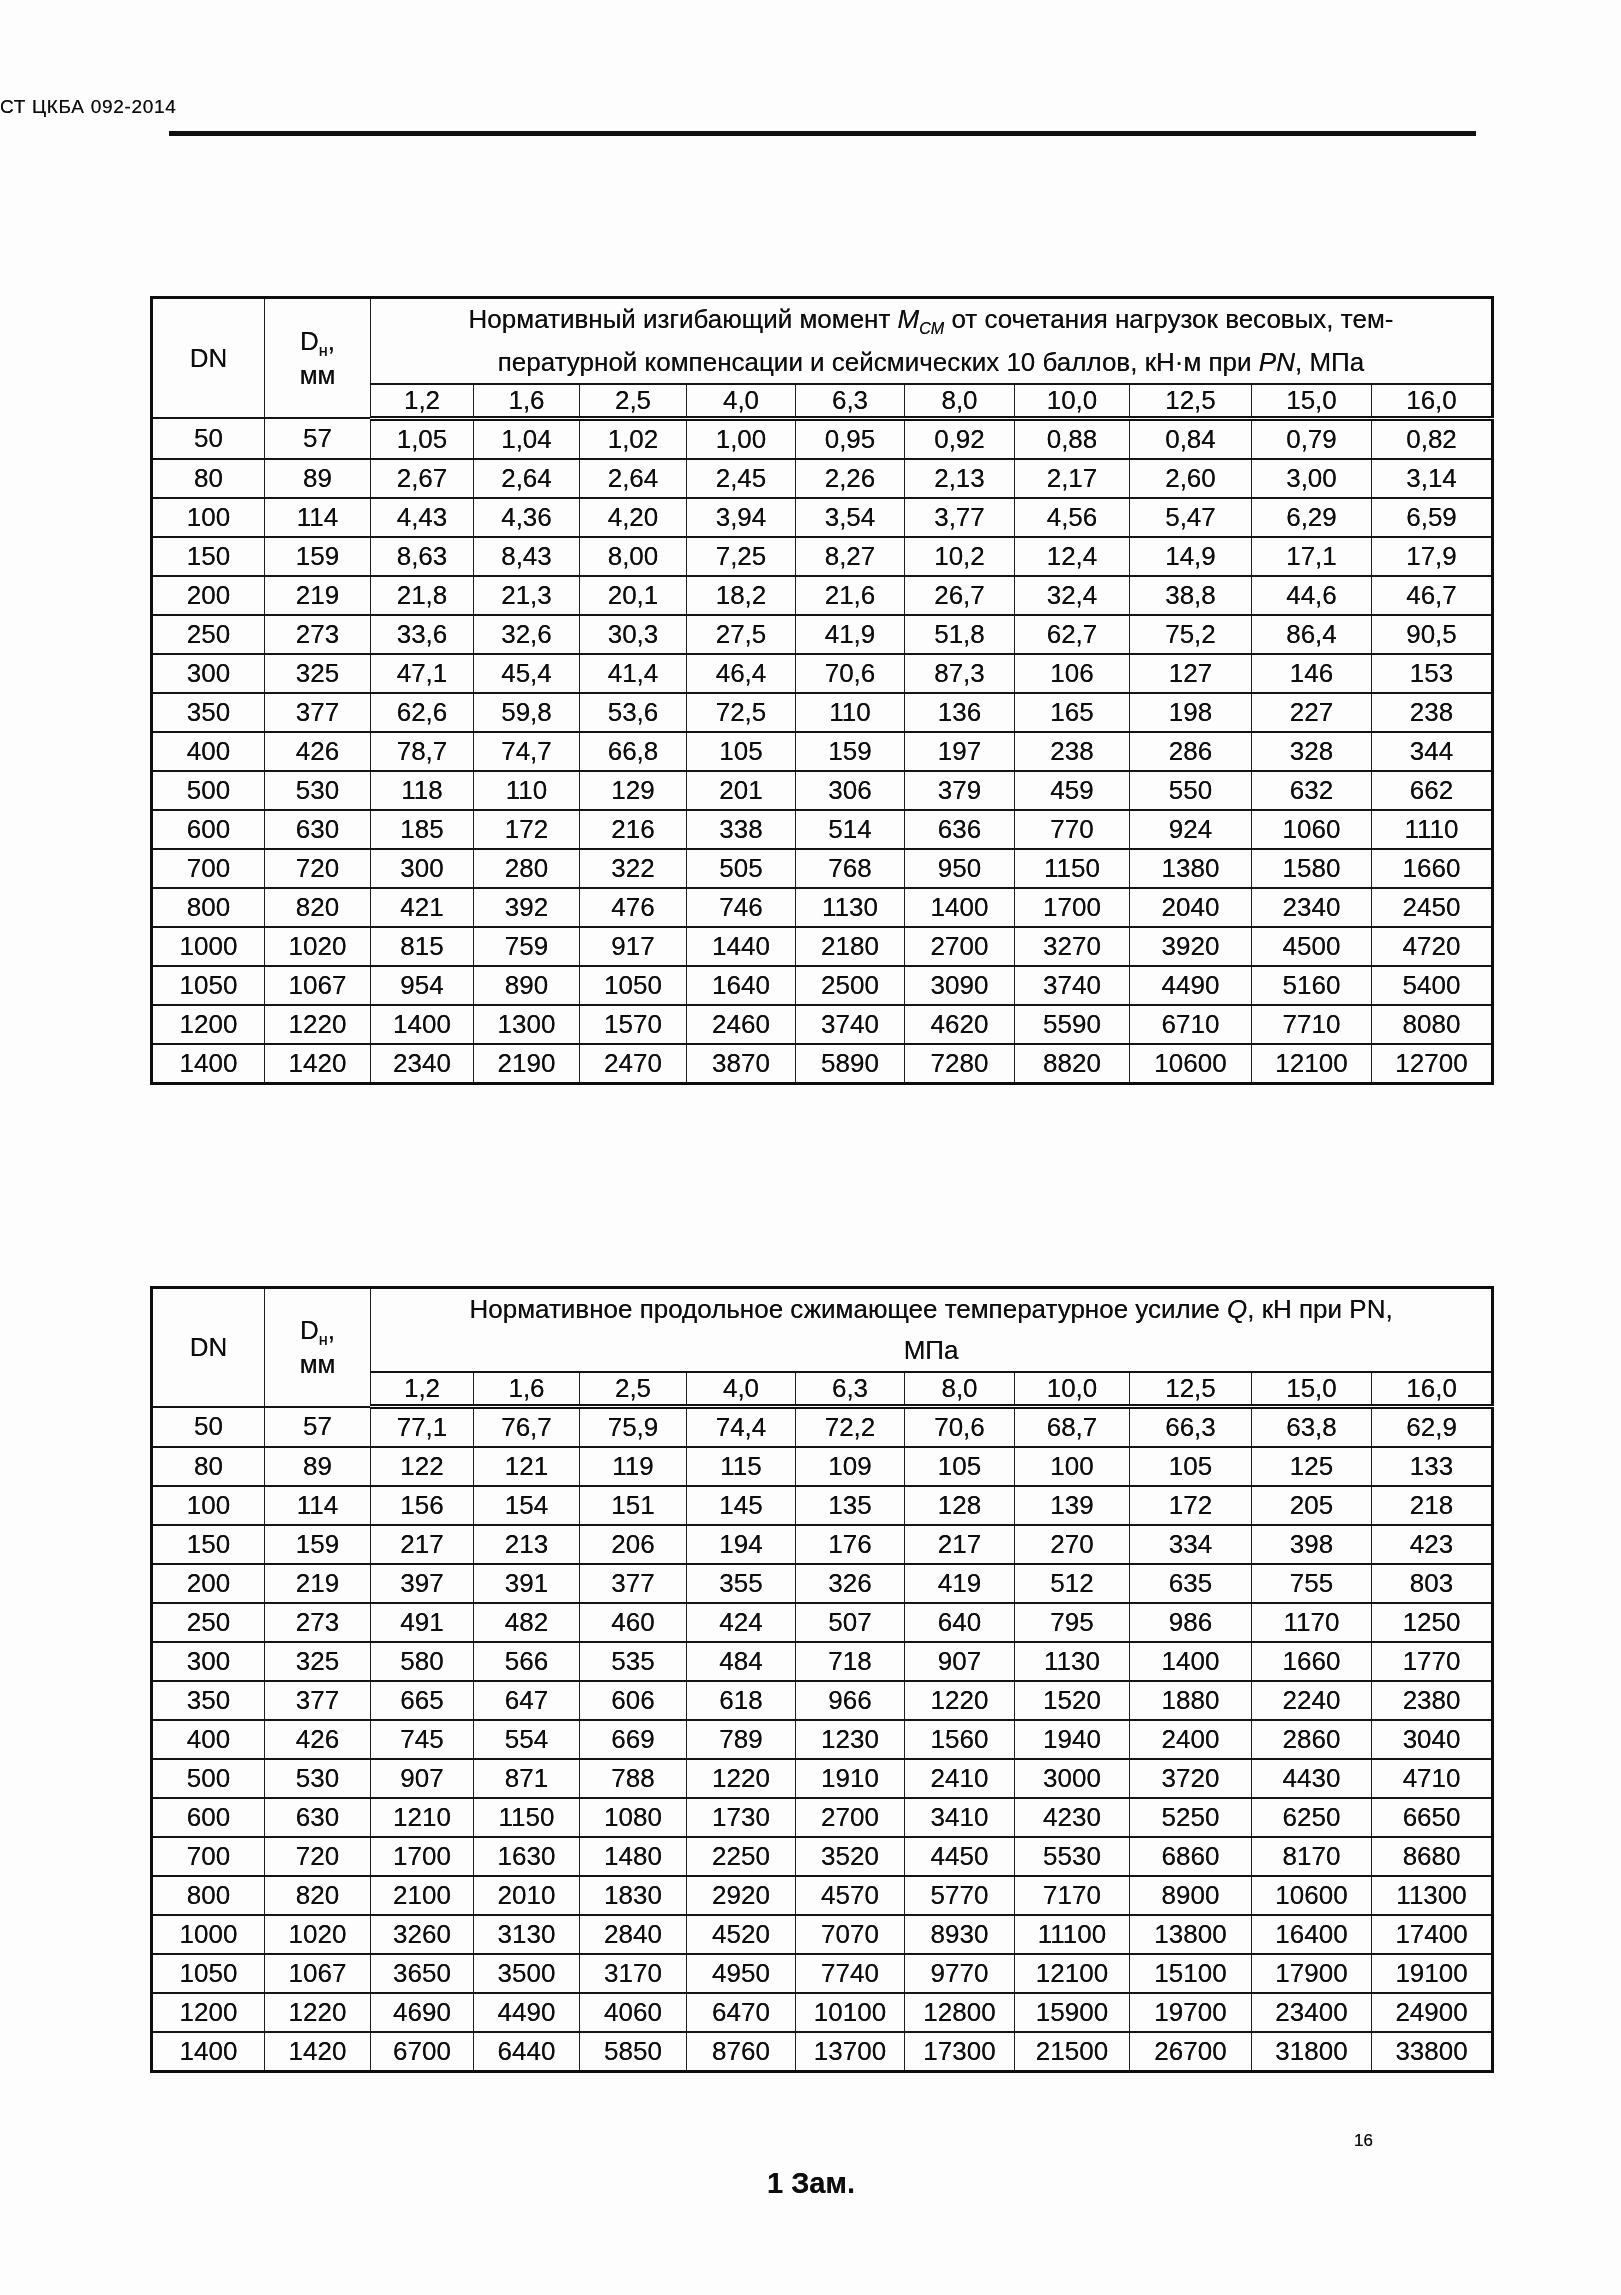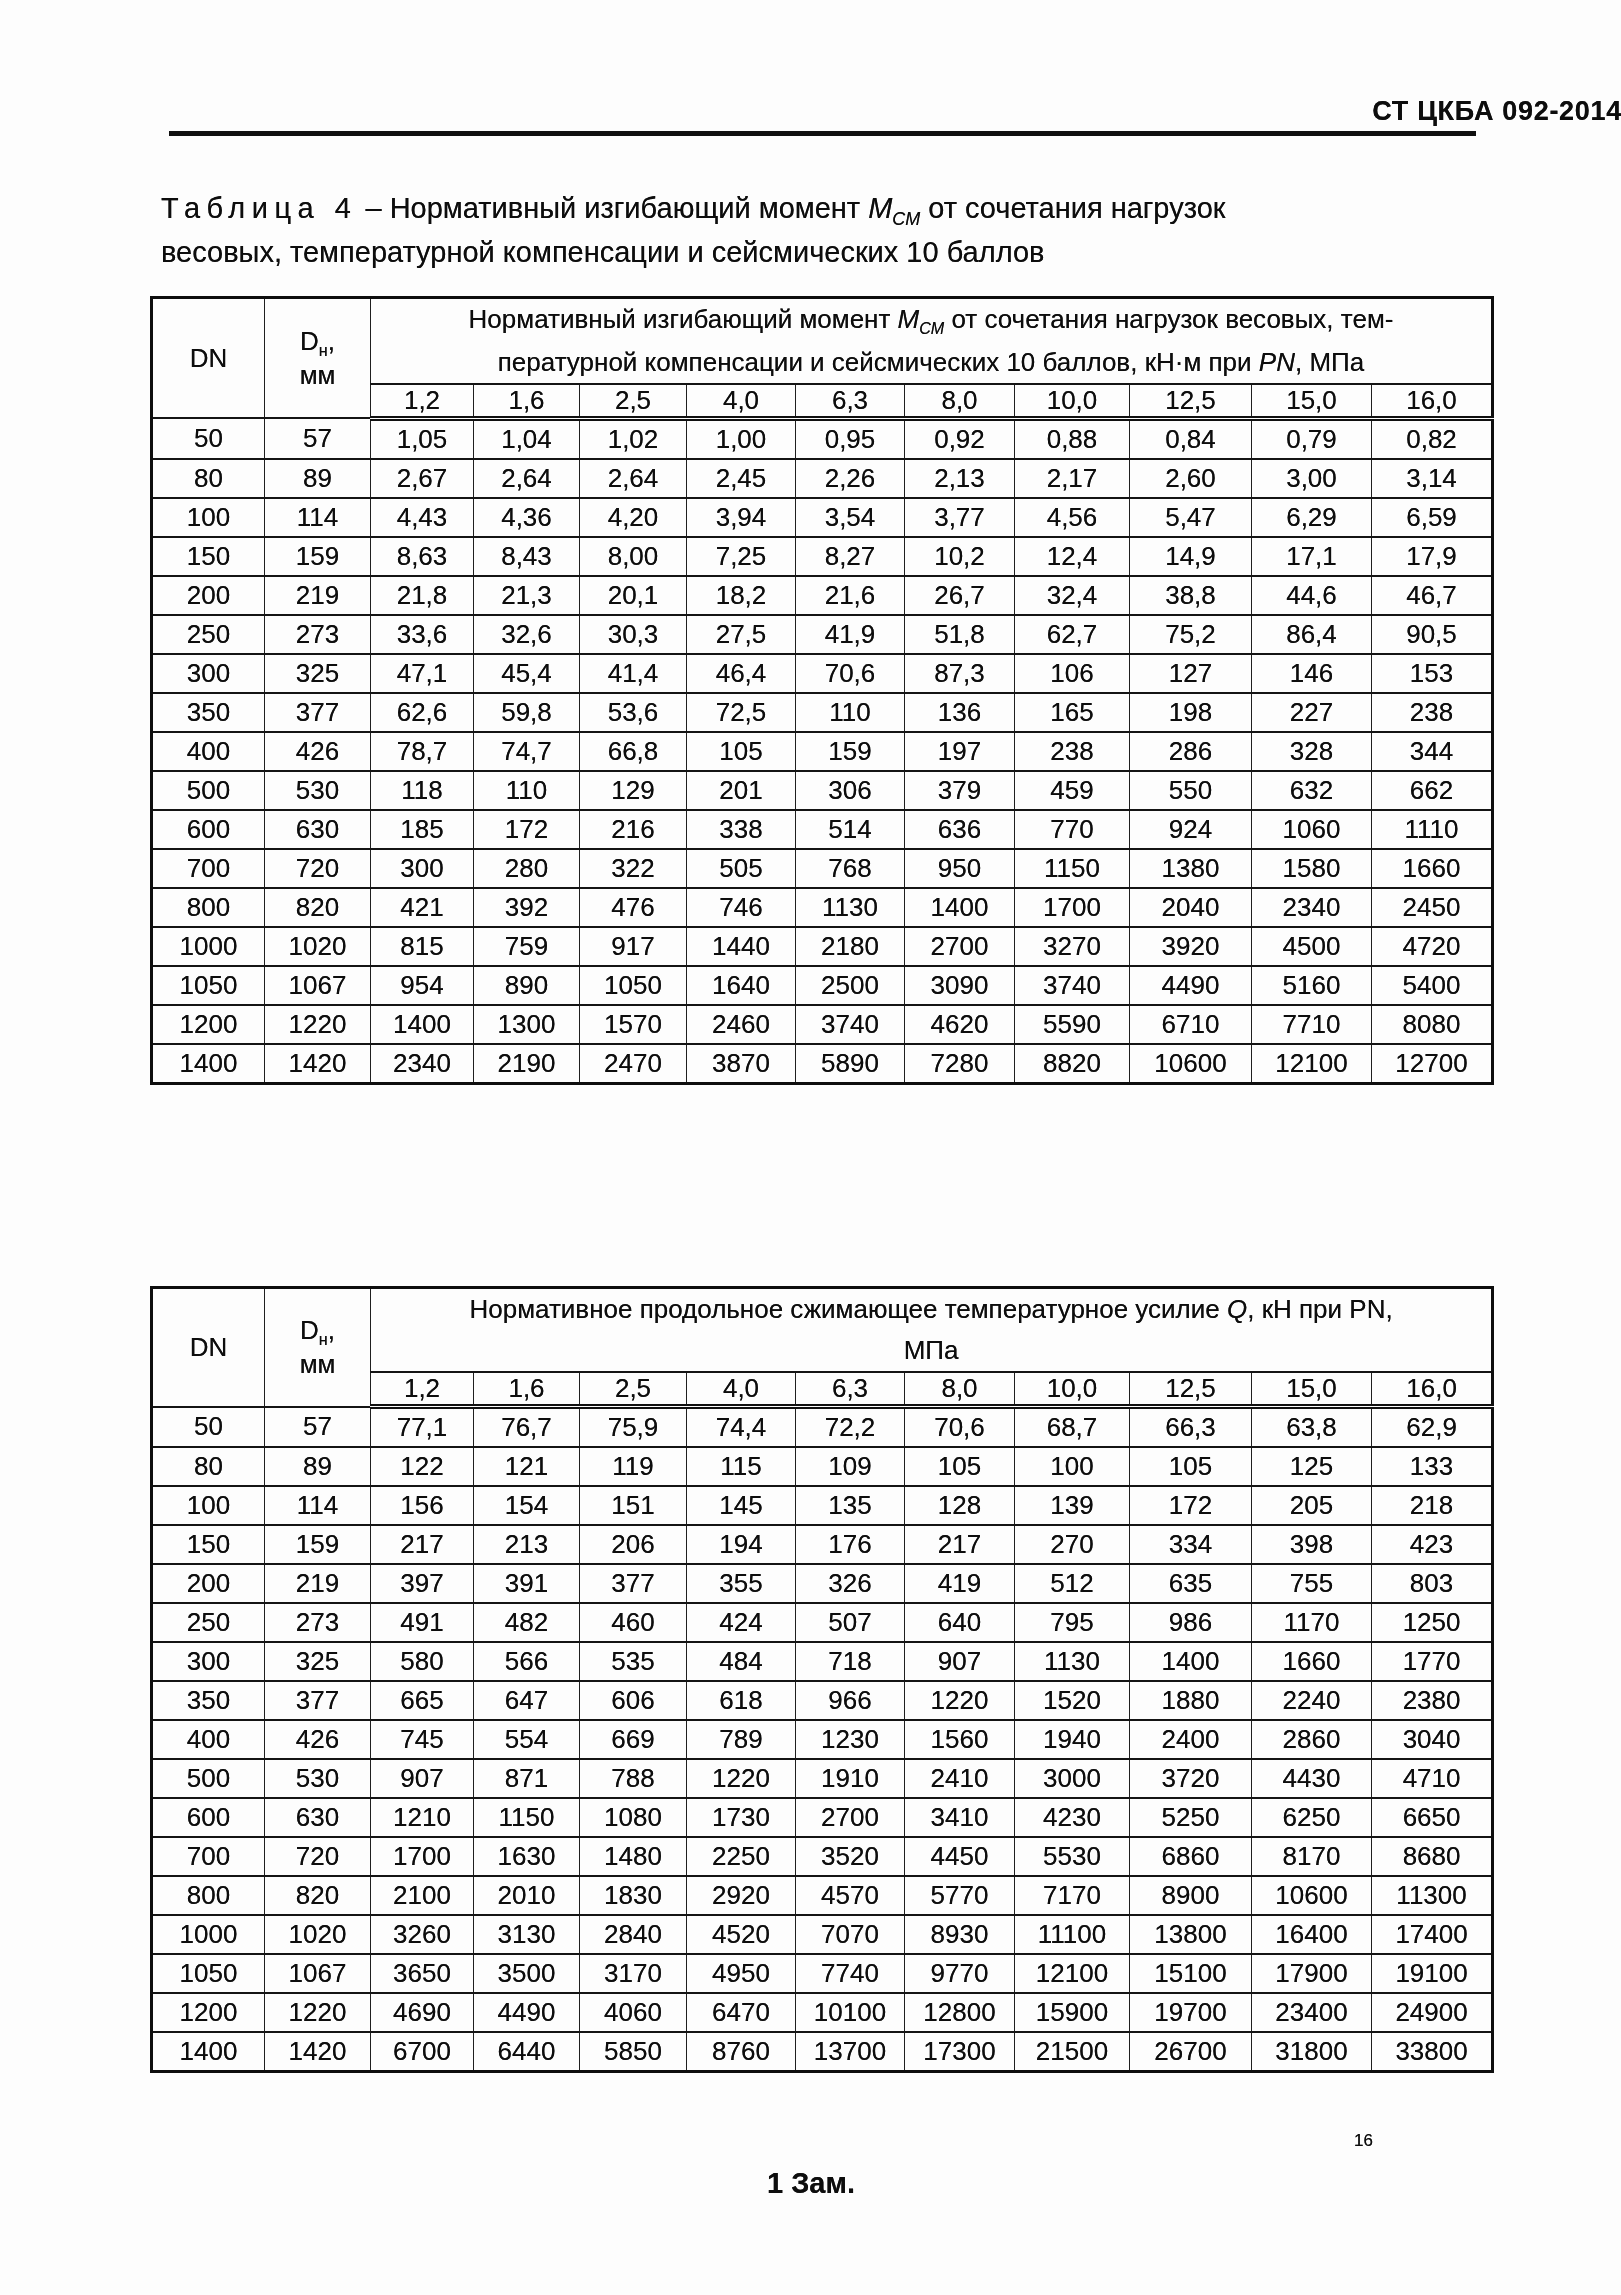--- a/index.html
+++ b/index.html
@@ -12,23 +12,23 @@
     color: #0d0d0d;
     font-family: "Liberation Sans", sans-serif;
     text-shadow: 0 0 0.5px rgba(0,0,0,0.75);
     overflow: hidden;
   }
 
   
   .doc-header {
     position: absolute;
     top: 96px; left: 0; right: 0;
-    text-align: right;
-    font-size: 27px;
-    font-weight: 700;
+    text-align: left;
+    font-size: 19px;
+    font-weight: 400;
     letter-spacing: 0.7px;
   }
   .header-rule {
     position: absolute;
     top: 131px; left: 169px;
     width: 1307px; height: 4.6px;
     background: #101010;
   }
 
   
@@ -99,21 +99,20 @@
 </head>
 <body>
 
 <div class="page">
 
   <div class="doc-header">
     <span>СТ ЦКБА 092-2014</span>
   </div>
   <div class="header-rule"></div>
 
-  <p class="tbl-title t4-title"><span class="spaced">Таблица 4</span><span> – </span><span>Нормативный изгибающий момент </span><span class="sym"><span>М</span><sub>СМ</sub></span><span> от сочетания нагрузок</span><br><span>весовых, температурной компенсации и сейсмических 10 баллов</span></p>
 
   <table class="data-table" id="table4" data-table="table4">
     <colgroup>
       <col style="width:113px">
         <col style="width:106px">
       <col style="width:103px">
         <col style="width:106px">
         <col style="width:107px">
         <col style="width:109px">
         <col style="width:109px">

